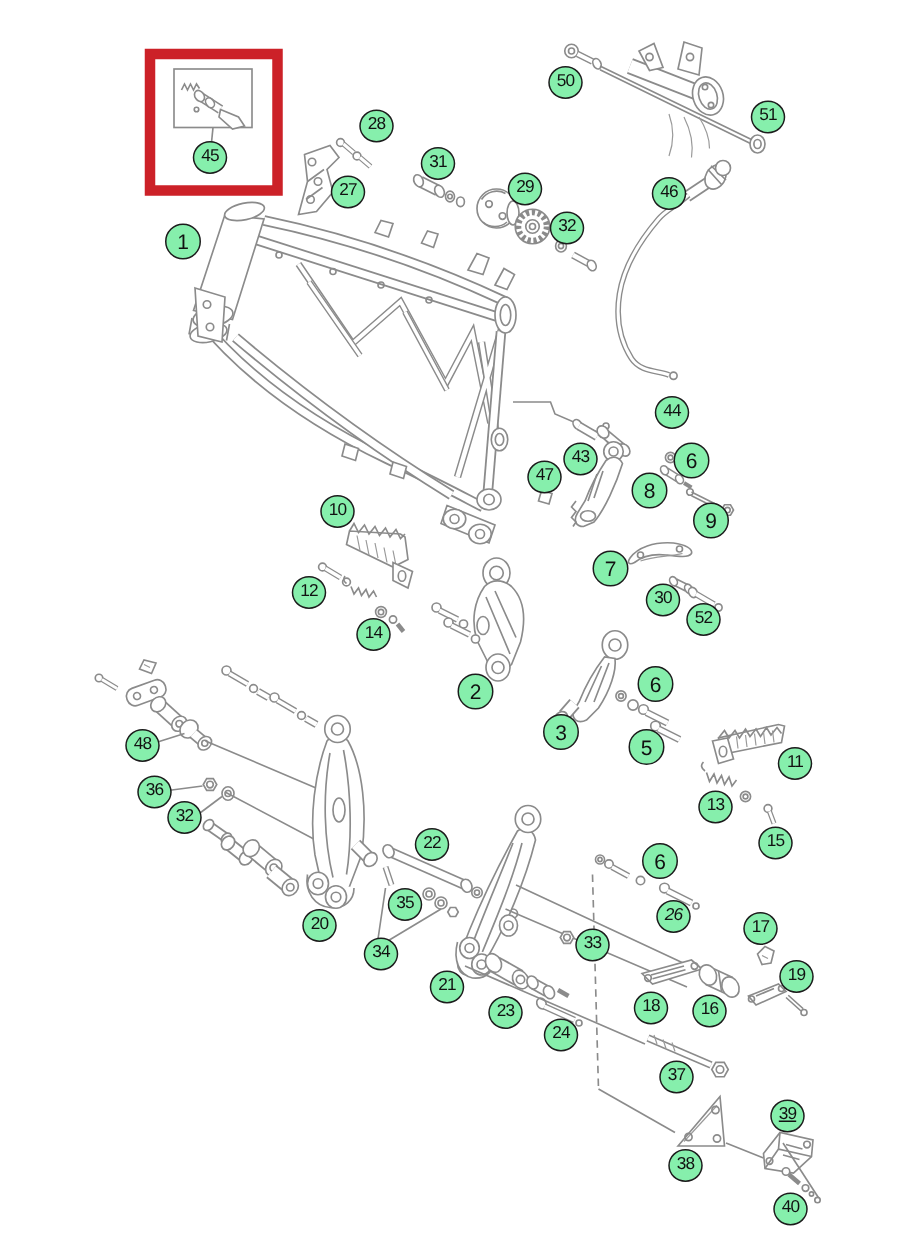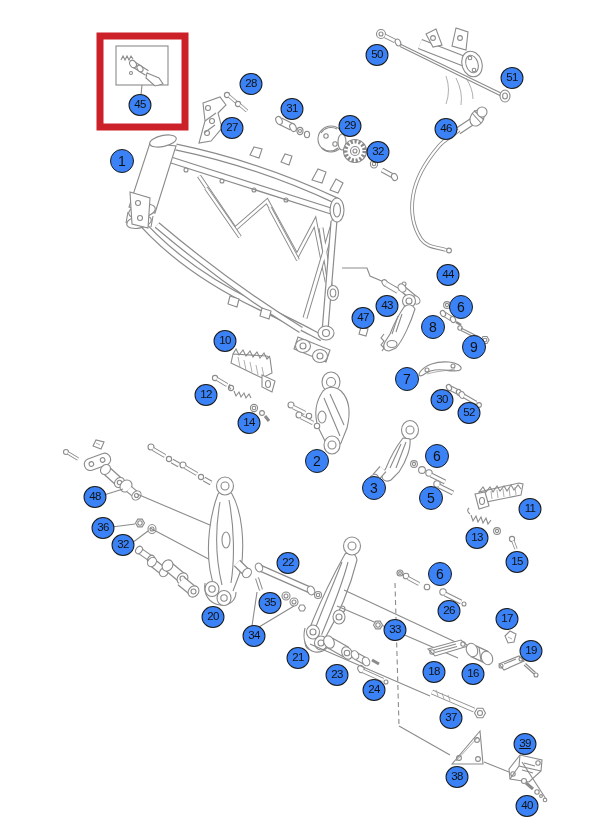--- a/index.html
+++ b/index.html
@@ -8,21 +8,21 @@
   .stage svg{position:absolute;left:0;top:0;}
   
   .o{fill:#ffffff;stroke:#8b8b8b;stroke-width:1.1;}
   .l{fill:none;stroke:#8b8b8b;stroke-width:1.1;}
   .lt{fill:none;stroke:#9a9a9a;stroke-width:0.8;}
   .T{fill:none;stroke:#8b8b8b;}
   .W{fill:none;stroke:#ffffff;}
   
   #callout-layer{position:absolute;left:0;top:0;width:100%;height:100%;}
   .callout{position:absolute;transform:translate(-50%,-50%);border:1.7px solid #1c1c1c;
-           border-radius:50%;background:#3b82f6;display:flex;align-items:center;
+           border-radius:50%;background:#86efac;display:flex;align-items:center;
            justify-content:center;color:#111;box-sizing:border-box;line-height:1;}
   .d1{width:24px;height:24px;font-size:14px;}
   .d2{width:23px;height:22px;font-size:11.5px;letter-spacing:-0.6px;}
 </style>
 </head>
 <body>
 
 <div class="stage">
 
 <svg width="603" height="840" viewBox="0 0 603 840">
@@ -545,21 +545,21 @@
       <div class="callout d2" style="left: 95px; top: 497px;">48</div>
       <div class="callout d1" style="left: 431px; top: 498px;">5</div>
       <div class="callout d2" style="left: 530px; top: 509px;">11</div>
       <div class="callout d2" style="left: 103px; top: 528px;">36</div>
       <div class="callout d2" style="left: 477px; top: 538px;">13</div>
       <div class="callout d2" style="left: 123px; top: 545px;">32</div>
       <div class="callout d2" style="left: 517px; top: 562px;">15</div>
       <div class="callout d2" style="left: 288px; top: 563px;">22</div>
       <div class="callout d1" style="left: 440px; top: 574px;">6</div>
       <div class="callout d2" style="left: 270px; top: 603px;">35</div>
-      <div class="callout d2" style="left: 449px; top: 611px;">26</div>
+      <div class="callout d2" style="left: 449px; top: 611px; font-style: italic;">26</div>
       <div class="callout d2" style="left: 213px; top: 617px;">20</div>
       <div class="callout d2" style="left: 507px; top: 619px;">17</div>
       <div class="callout d2" style="left: 395px; top: 630px;">33</div>
       <div class="callout d2" style="left: 254px; top: 636px;">34</div>
       <div class="callout d2" style="left: 531px; top: 651px;">19</div>
       <div class="callout d2" style="left: 298px; top: 658px;">21</div>
       <div class="callout d2" style="left: 434px; top: 672px;">18</div>
       <div class="callout d2" style="left: 473px; top: 674px;">16</div>
       <div class="callout d2" style="left: 337px; top: 675px;">23</div>
       <div class="callout d2" style="left: 374px; top: 690px;">24</div>

